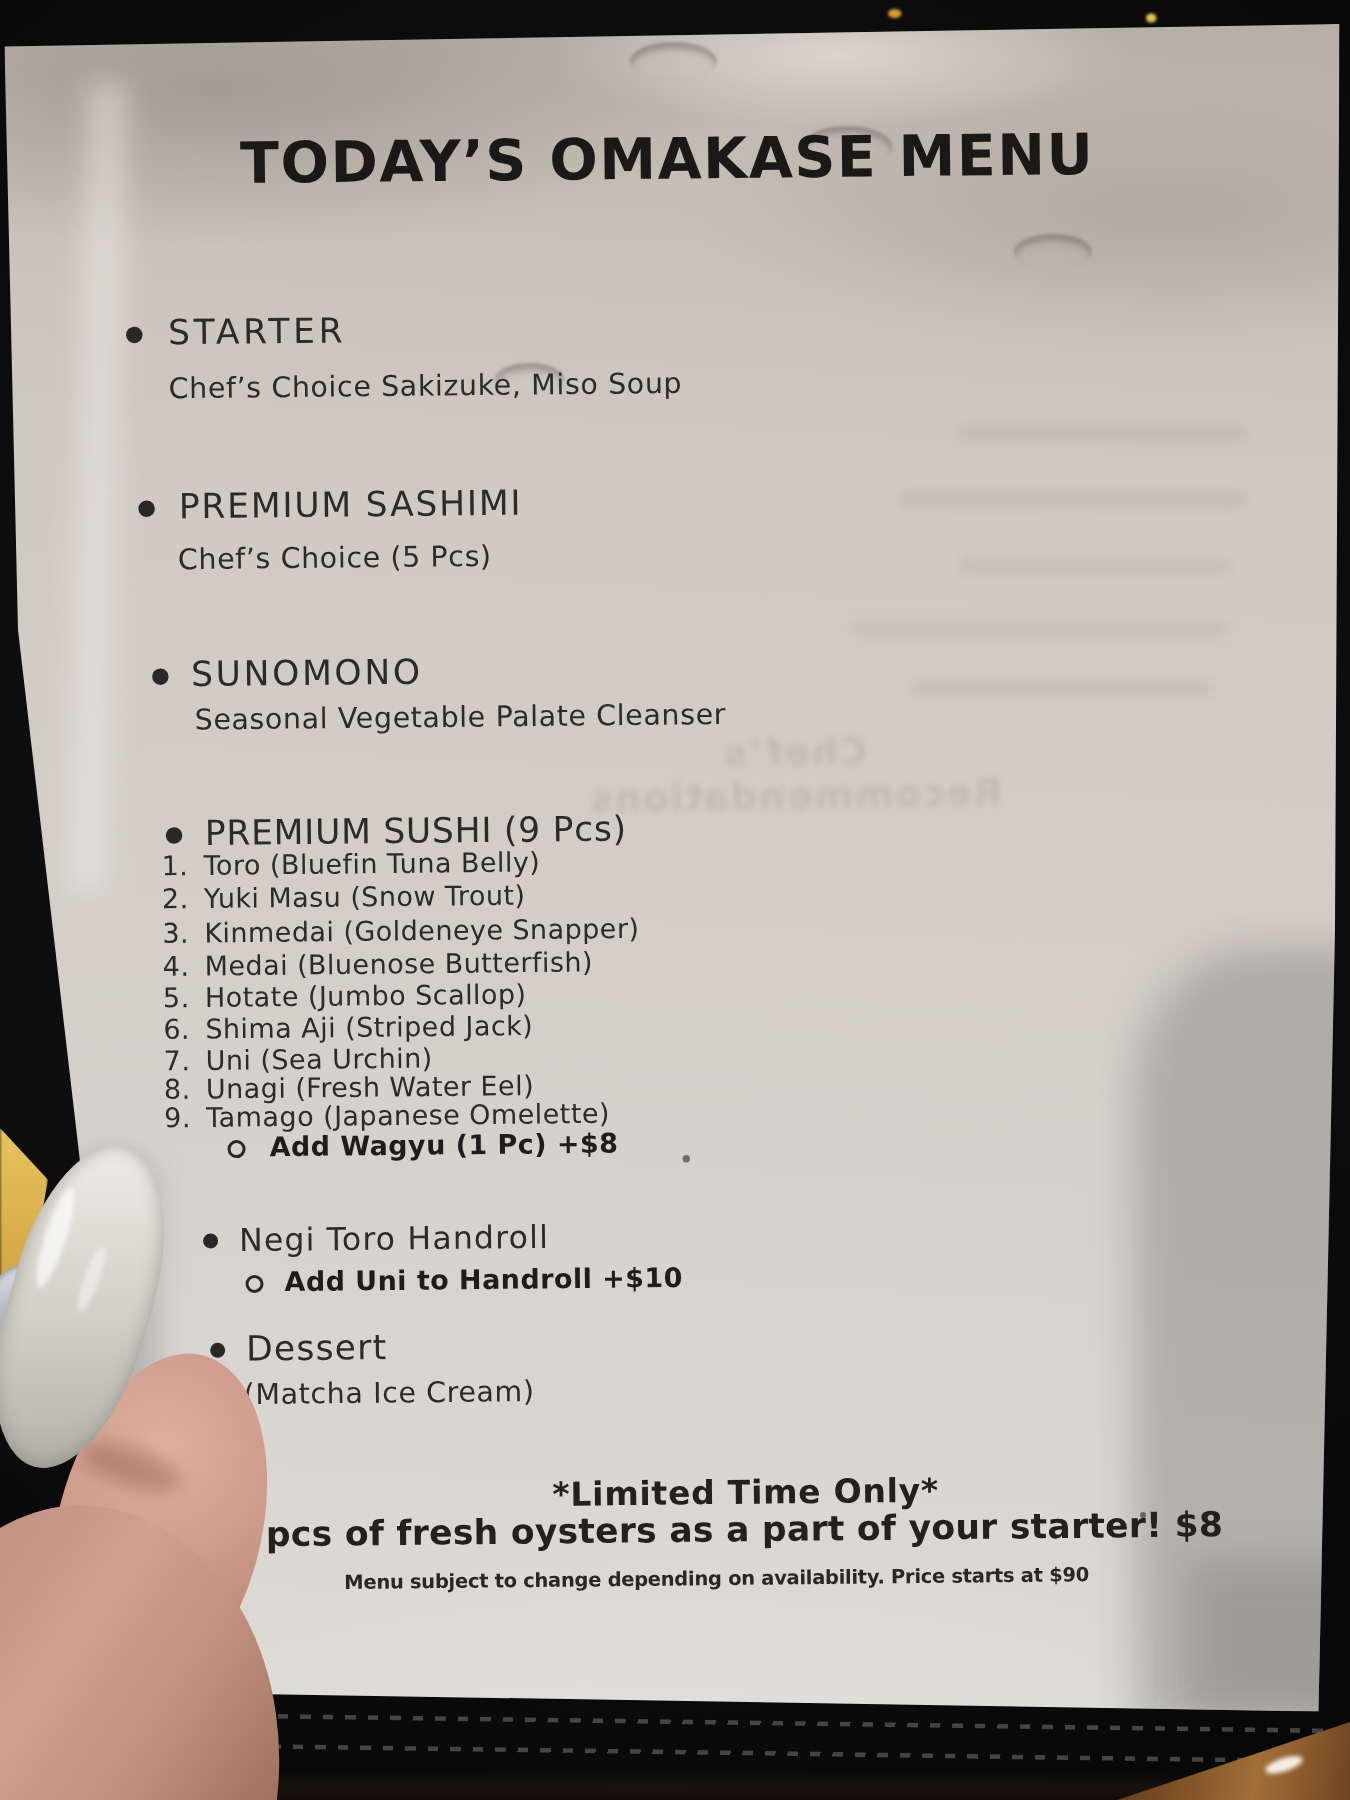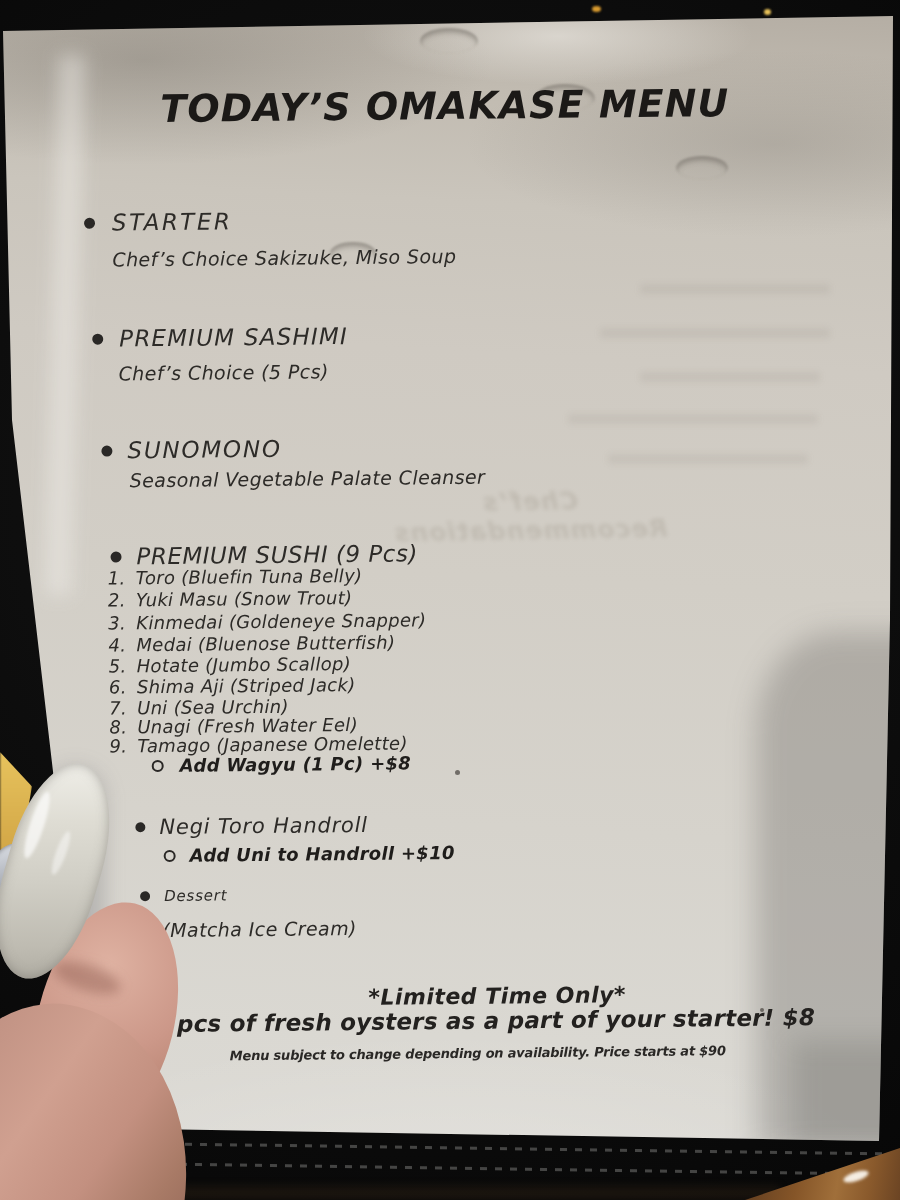--- a/index.html
+++ b/index.html
@@ -1,20 +1,19 @@
 <!DOCTYPE html>
 <html><head>
 <meta charset="utf-8">
 <style>
   html,body{margin:0;padding:0;background:#000;}
   #photo{
     position:relative;width:900px;height:1200px;overflow:hidden;
     background:radial-gradient(circle at 48% 42%, #171717 0%, #0d0d0d 55%, #070707 100%);
     font-family:"DejaVu Sans", sans-serif;
-    font-style:italic;
   }
   .abs{position:absolute;}
 
   
   #paper{
     position:absolute;left:0;top:0;width:900px;height:1200px;
     clip-path:polygon(3px 31px, 893px 16px, 890px 620px, 879px 1141px, 92px 1128px, 54px 780px, 12px 420px);
     background:
       radial-gradient(ellipse 280px 70px at 62% 3%, rgba(248,246,241,0.50), rgba(248,246,241,0) 70%),
       radial-gradient(ellipse 500px 150px at 16% 5%, rgba(86,81,74,0.28), rgba(86,81,74,0) 70%),
@@ -173,21 +172,21 @@
         <span class="bullet" style="width:10px;height:10px;"></span>
         <span style="font-size:21px;letter-spacing:0.8px;white-space:nowrap;">Negi Toro Handroll</span>
       </div>
       <div class="row" style="left:161px;top:842px;gap:14px;">
         <span class="obullet"></span>
         <span class="addon">Add Uni to Handroll +$10</span>
       </div>
 
       <div class="row" style="left:137px;top:884px;gap:14px;">
         <span class="bullet" style="width:10px;height:10px;"></span>
-        <span style="font-size:15px;letter-spacing:0.8px;white-space:nowrap;">Dessert</span>
+        <span style="font-size:23px;letter-spacing:0.8px;white-space:nowrap;">Dessert</span>
       </div>
       <div class="detail" style="left:159px;top:916px;">(Matcha Ice Cream)</div>
 
       <div class="promo" id="promo1">*Limited Time Only*</div>
       <div class="promo" id="promo2">Add 2 pcs of fresh oysters as a part of your starter! $8</div>
       <div id="footnote">Menu subject to change depending on availability. Price starts at $90</div>
     </div>
   </div>
 
   <div class="abs stitch" style="left:95px;top:1147px;width:805px;"></div>

